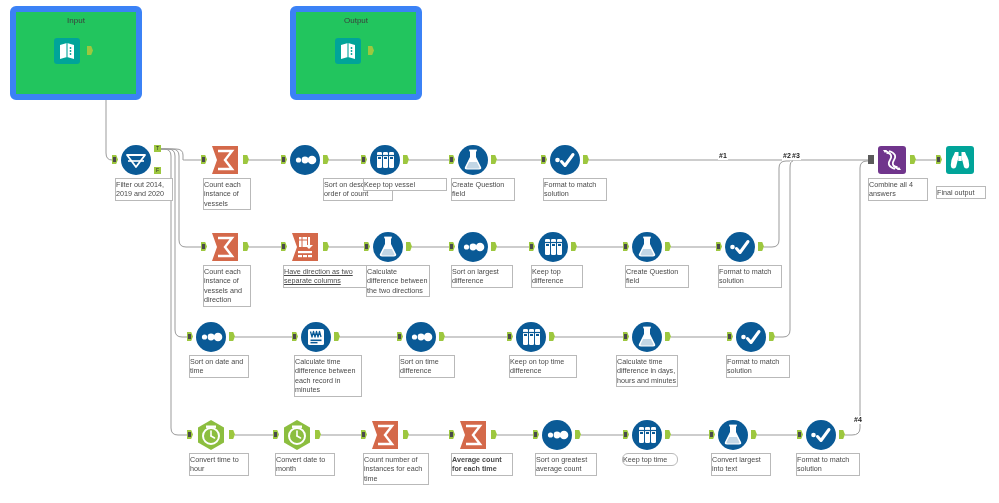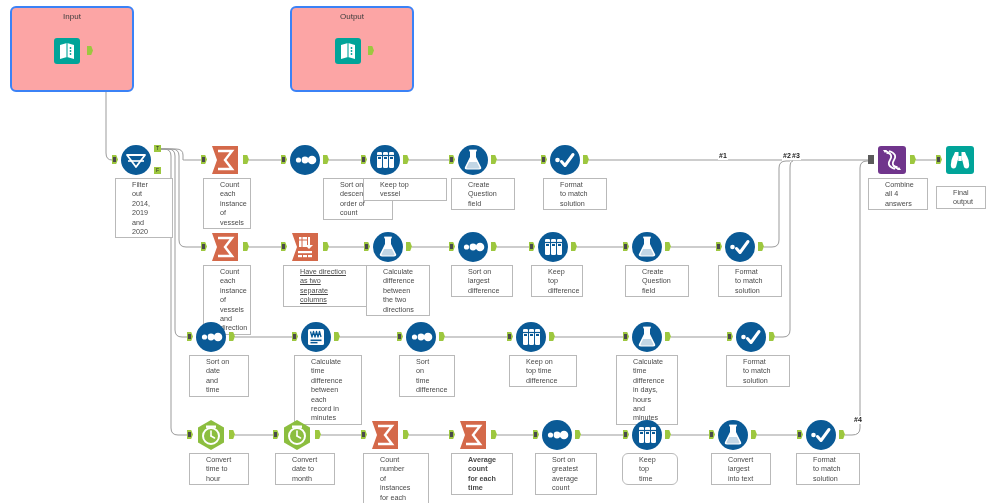--- a/index.html
+++ b/index.html
@@ -1,20 +1,20 @@
 <!DOCTYPE html>
 <html><head>
 <meta charset="utf-8">
 <style>
   html,body{margin:0;padding:0;background:#ffffff;}
   body{font-family:"Liberation Sans", sans-serif;}
   #canvas{position:relative;width:999px;height:503px;background:#ffffff;overflow:hidden;}
 
   
-  .container{position:absolute;border:2px solid #3b82f6;border-radius:6px;background:#fca5a5;}
+  .container{position:absolute;border:6px solid #3b82f6;border-radius:6px;background:#22c55e;}
   .container-title{position:absolute;top:4px;left:0;width:100%;text-align:center;
       font-size:8px;color:#3c3c3c;font-family:"Liberation Sans", sans-serif;}
 
   
   #wires{position:absolute;left:0;top:0;width:999px;height:503px;pointer-events:none;}
   .wire{fill:none;stroke:#9b9b9b;stroke-width:1;}
 
   
   .wire-label{position:absolute;font-size:7px;font-weight:bold;color:#1b1b1b;
       background:#ffffff;padding:0 1px;line-height:8px;font-family:"Liberation Sans", sans-serif;}
@@ -35,21 +35,21 @@
       font-size:5px;color:#2e2e2e;text-align:center;line-height:7px;font-family:"Liberation Sans", sans-serif;}
   .anchor-tf.t{top:2px;}
   .anchor-tf.f{top:24px;}
 
   
   .anchor.in.dark{background:#5a5a5a;clip-path:none;width:6px;height:9px;}
   .anchor.in.dark::after{display:none;}
 
   
   .label{position:absolute;border:1px solid #b9b9b9;background:#ffffff;
-      font-size:7.2px;line-height:9.4px;color:#4a4a4a;padding:1px 16px;
+      font-size:7.2px;line-height:9.4px;color:#4a4a4a;padding:1px 0;
       font-family:"Liberation Sans", sans-serif;box-sizing:border-box;}
 </style>
 </head>
 <body>
 
 <div id="canvas">
 
   <svg id="wires">
 
     <path class="wire" d="M 92,51 L 100,51 Q 106,51 106,58 L 106,153 Q 106,160 112,160"></path>

